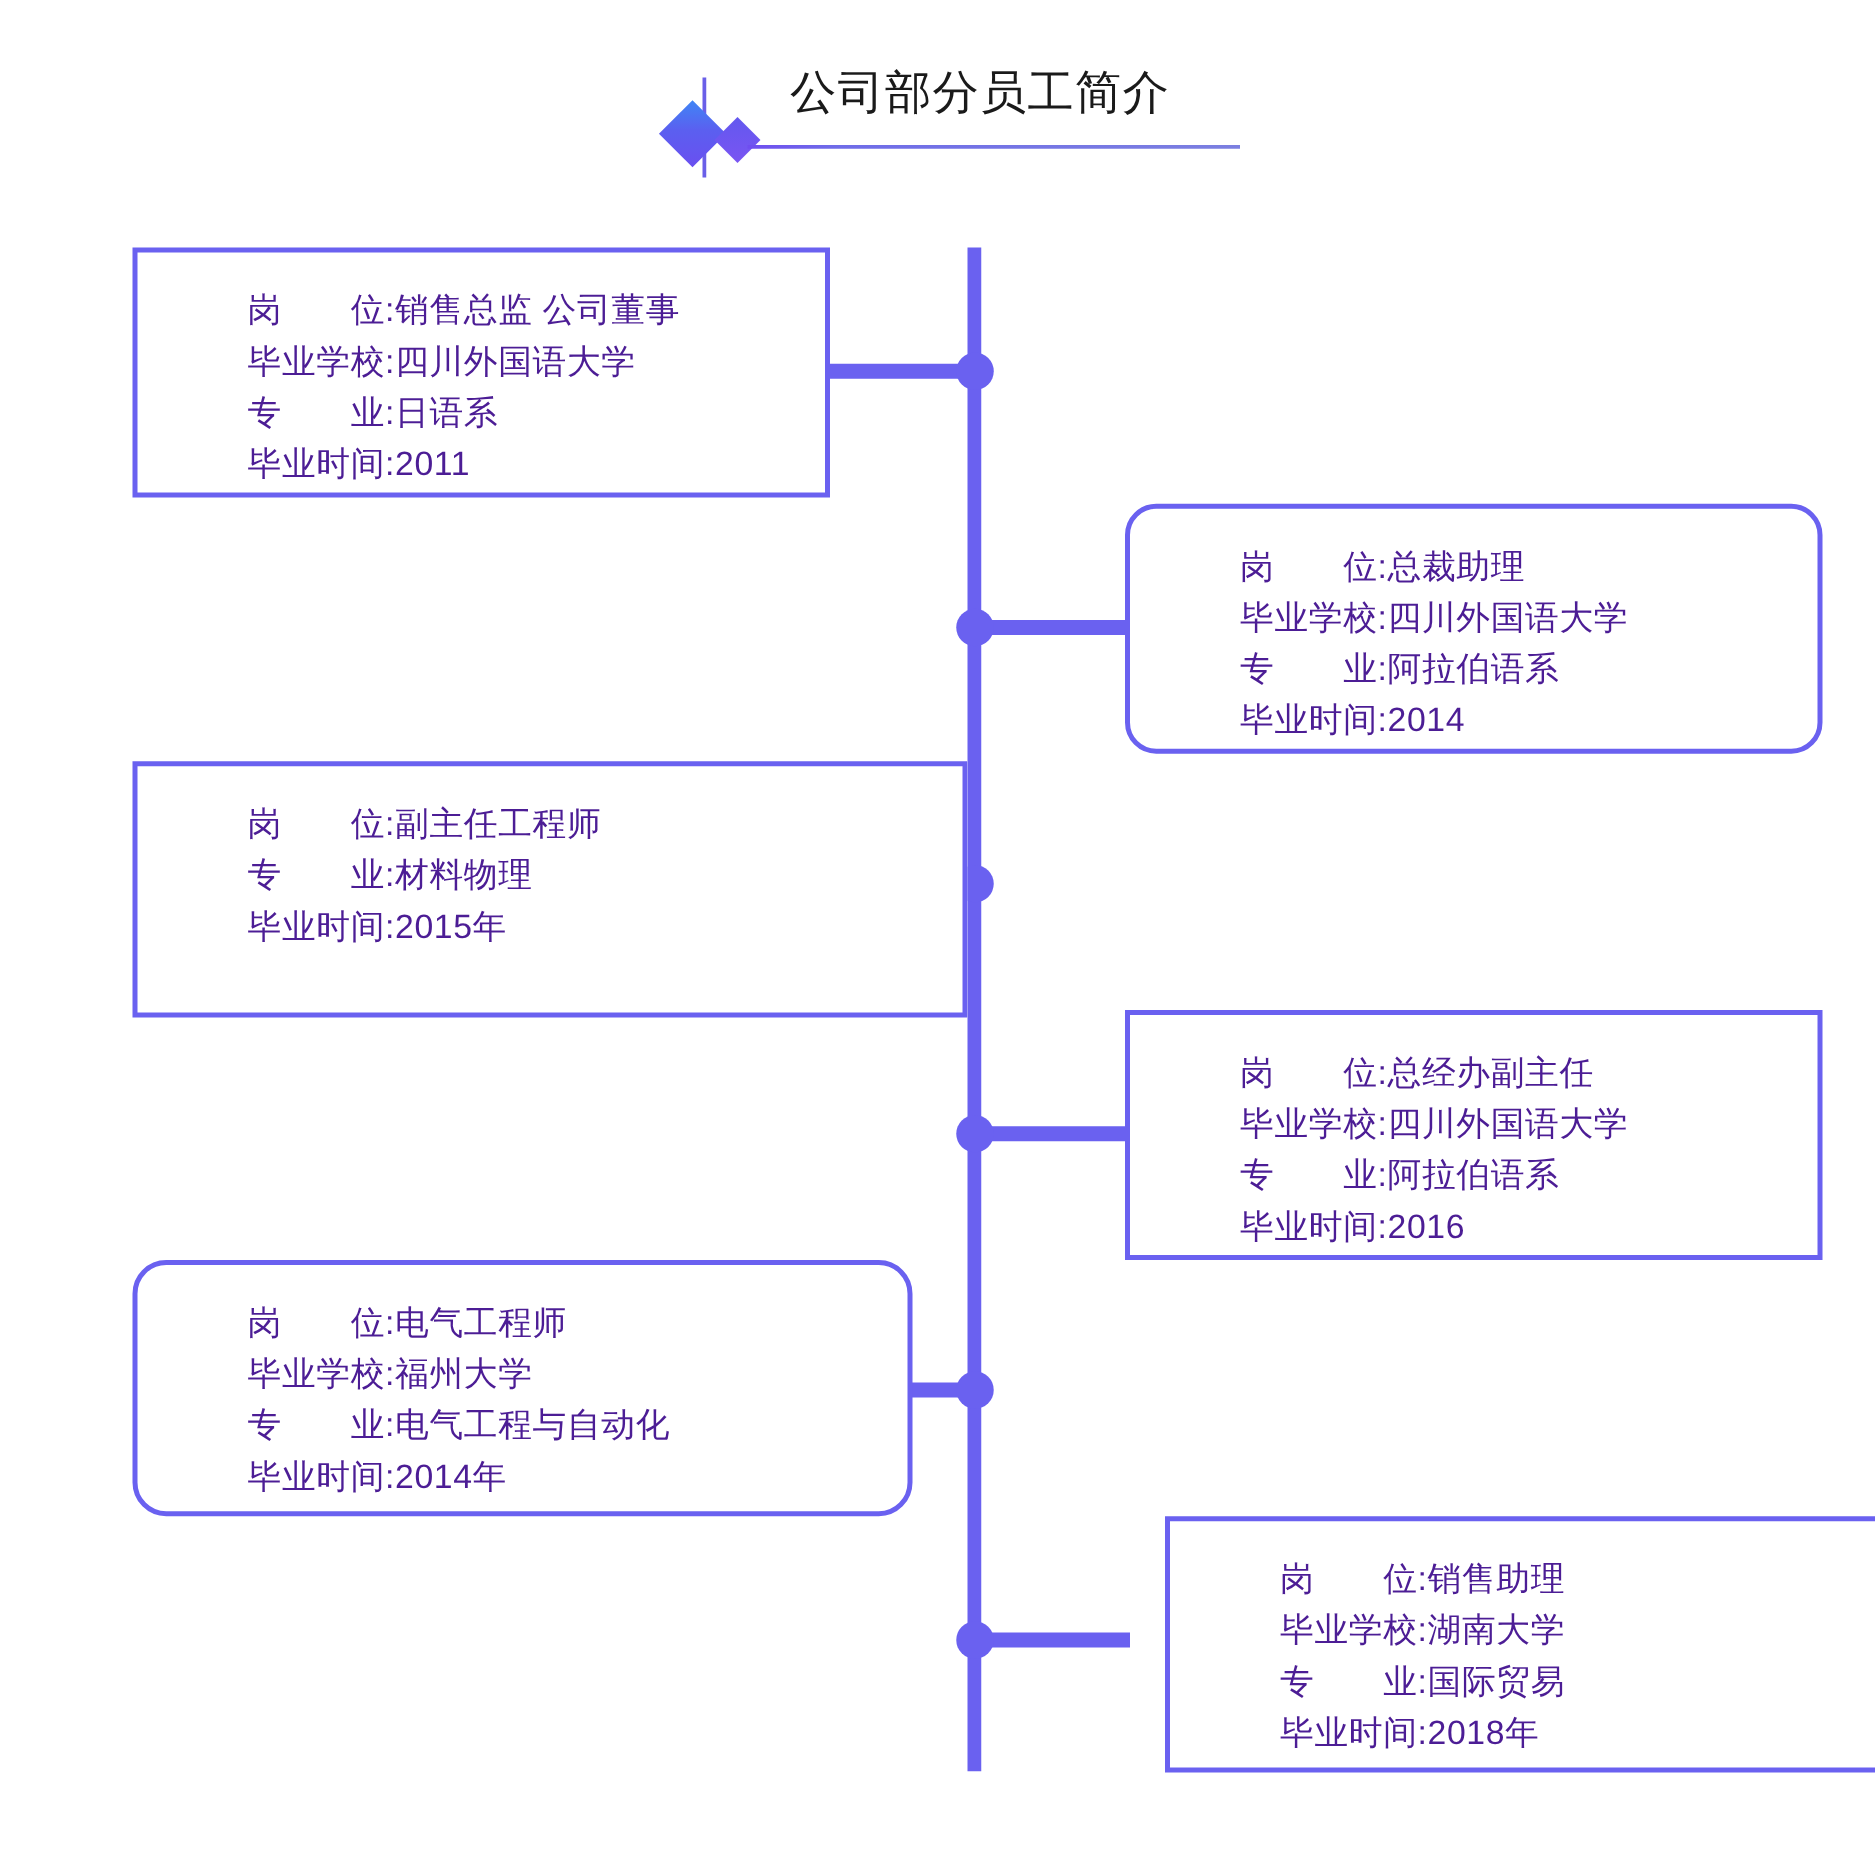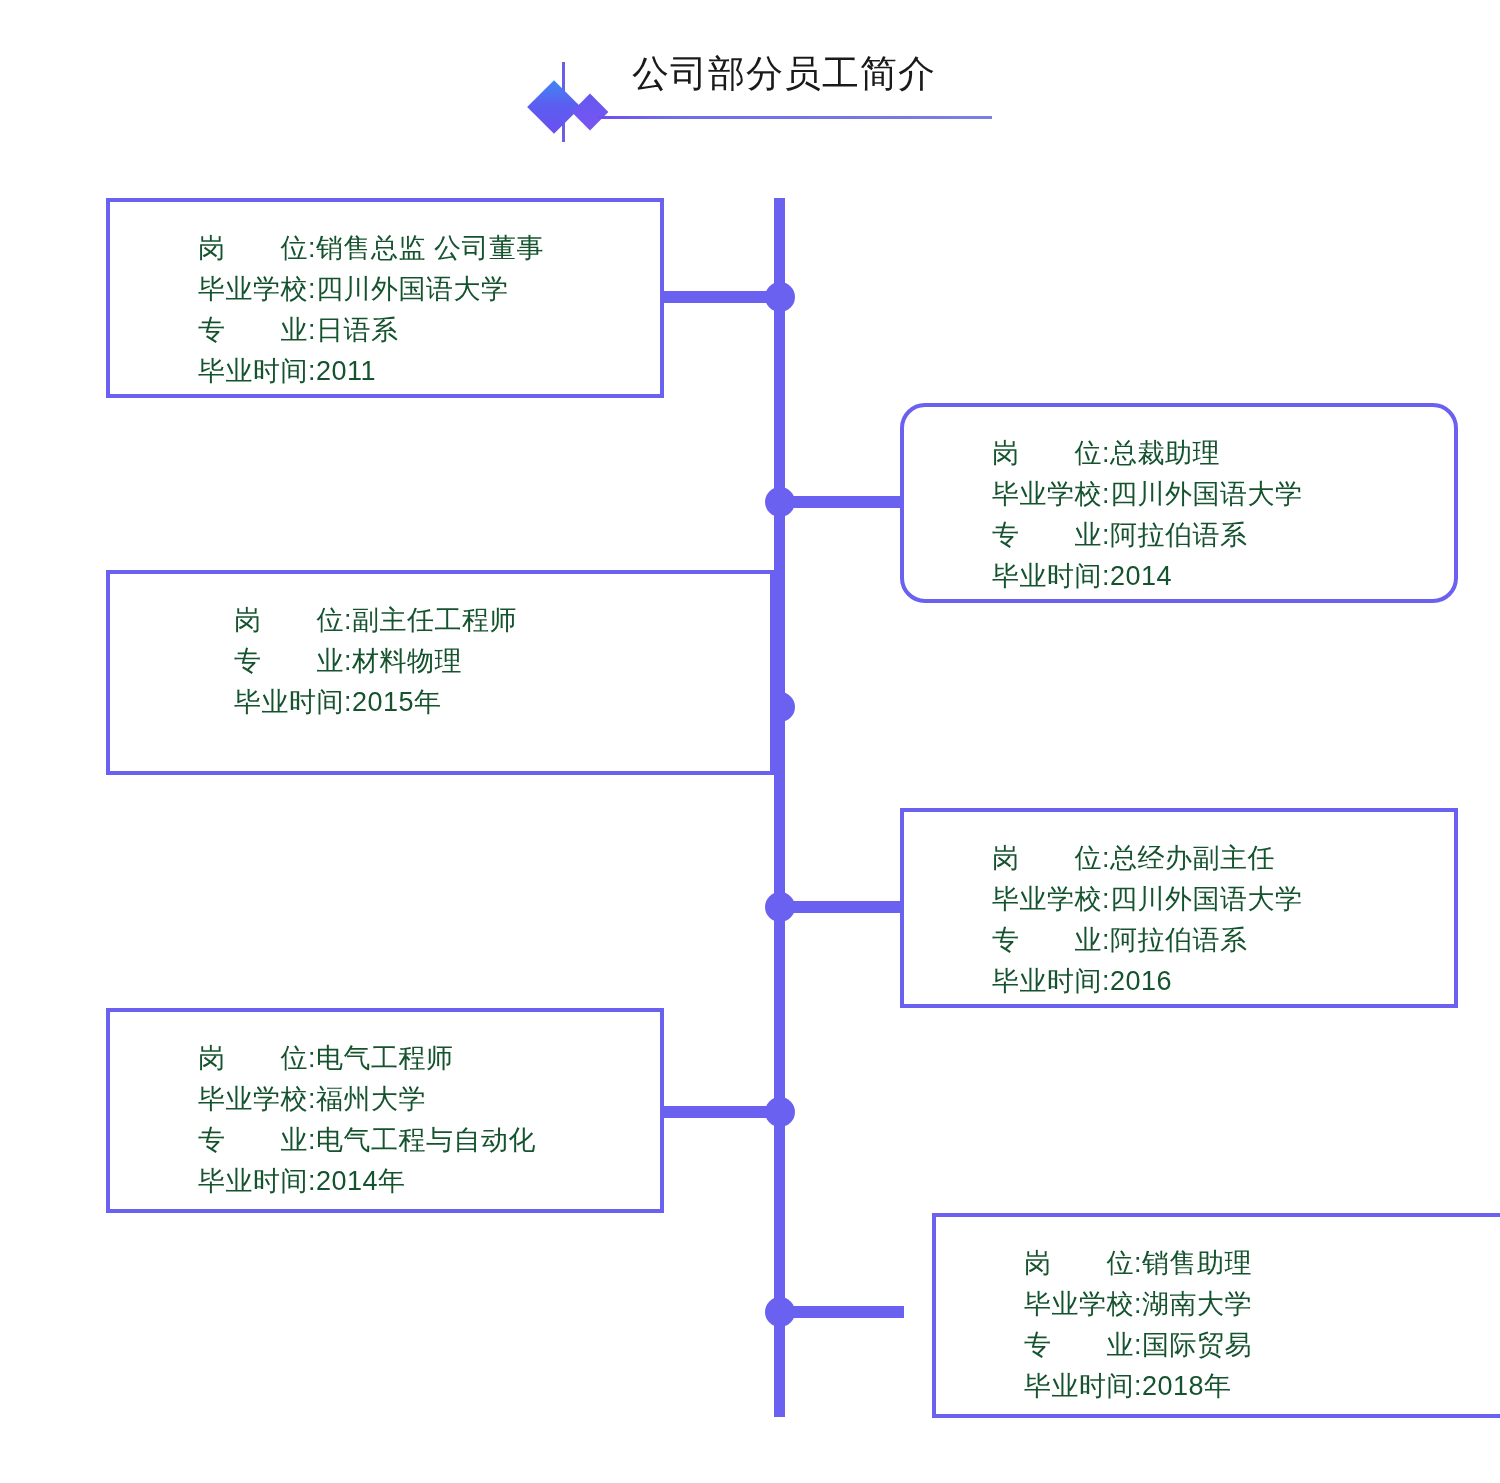--- a/index.html
+++ b/index.html
@@ -103,21 +103,21 @@
     border: 4px solid #6a61f0;
     background: #ffffff;
   }
   .infobox .lines {
     padding-left: 88px;
     padding-top: 26px;
   }
   .line {
     font-size: 27px;
     line-height: 41px;
-    color: #14532d;
+    color: #4c1d95;
     white-space: pre;
     letter-spacing: 0.5px;
   }
 </style>
 </head>
 <body>
 
 <div id="canvas">
 
   <div id="header">
@@ -155,38 +155,38 @@
 
   <div class="infobox" style="left:868px; top:403px; width:558px; height:200px;border-radius:25px;">
     <div class="lines">
       <div class="line">岗　　位:总裁助理</div>
       <div class="line">毕业学校:四川外国语大学</div>
       <div class="line">专　　业:阿拉伯语系</div>
       <div class="line">毕业时间:2014</div>
     </div>
   </div>
 
-  <div class="infobox" style="left:74px; top:570px; width:668px; height:205px;padding-left:36px;">
+  <div class="infobox" style="left:74px; top:609px; width:668px; height:205px;">
     <div class="lines">
       <div class="line">岗　　位:副主任工程师</div>
       <div class="line">专　　业:材料物理</div>
       <div class="line">毕业时间:2015年</div>
     </div>
   </div>
 
   <div class="infobox" style="left:868px; top:808px; width:558px; height:200px;">
     <div class="lines">
       <div class="line">岗　　位:总经办副主任</div>
       <div class="line">毕业学校:四川外国语大学</div>
       <div class="line">专　　业:阿拉伯语系</div>
       <div class="line">毕业时间:2016</div>
     </div>
   </div>
 
-  <div class="infobox" style="left:74px; top:1008px; width:558px; height:205px;">
+  <div class="infobox" style="left:74px; top:1008px; width:624px; height:205px;border-radius:27px;">
     <div class="lines">
       <div class="line">岗　　位:电气工程师</div>
       <div class="line">毕业学校:福州大学</div>
       <div class="line">专　　业:电气工程与自动化</div>
       <div class="line">毕业时间:2014年</div>
     </div>
   </div>
 
   <div class="infobox" style="left:900px; top:1213px; width:594px; height:205px;">
     <div class="lines">

